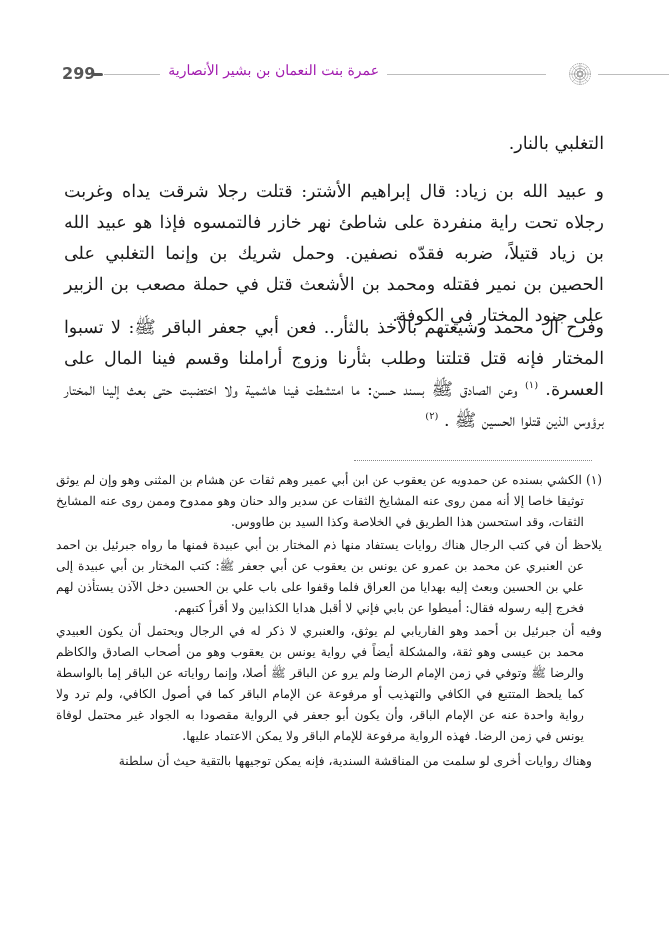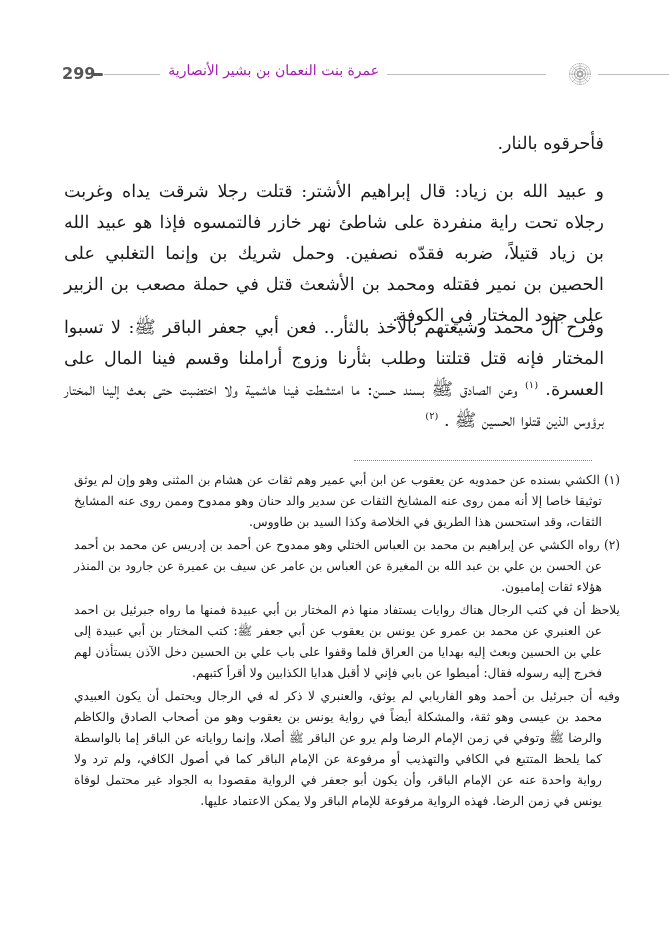--- a/index.html
+++ b/index.html
@@ -86,21 +86,21 @@
     .footnote-sep {
       position: absolute;
       top: 460px;
       left: 354px;
       width: 238px;
       border-top: 1.5px dotted #888888;
     }
     .footnotes {
       position: absolute;
       top: 470px;
-      left: 74px;
+      left: 56px;
       width: 546px;
       direction: rtl;
       font-size: 12.2px;
       line-height: 21px;
       color: #1a1a1a;
     }
     .footnotes p {
       margin: 0;
       text-align: justify;
       text-align-last: right;
@@ -139,36 +139,36 @@
       <line x1="12" y1="1" x2="12" y2="23"></line>
       <line x1="1" y1="12" x2="23" y2="12"></line>
       <line x1="4.2" y1="4.2" x2="19.8" y2="19.8"></line>
       <line x1="19.8" y1="4.2" x2="4.2" y2="19.8"></line>
     </g>
     <circle cx="12" cy="12" r="1.3" fill="#ffffff"></circle>
   </svg>
 </div>
 
 <div class="main-text" style="top:128px;">
-  <p>فأحرقوه بالنار.</p>
+  <p>التغلبي بالنار.</p>
 </div>
 
 <div class="main-text" style="top:176px;">
   <p>و عبيد الله بن زياد: قال إبراهيم الأشتر: قتلت رجلا شرقت يداه وغربت رجلاه تحت راية منفردة على شاطئ نهر خازر فالتمسوه فإذا هو عبيد الله بن زياد قتيلاً، ضربه فقدّه نصفين. وحمل شريك بن وإنما التغلبي على الحصين بن نمير فقتله ومحمد بن الأشعث قتل في حملة مصعب بن الزبير على جنود المختار في الكوفة.</p>
 </div>
 
 <div class="main-text" style="top:312px;">
   <p>
     <span>وفرح آل محمد وشيعتهم بالأخذ بالثأر.. فعن أبي جعفر الباقر ﷺ: لا تسبوا المختار فإنه قتل قتلتنا وطلب بثأرنا وزوج أراملنا وقسم فينا المال على العسرة.</span>
     <span class="sup">(١)</span>
     <span>وعن الصادق ﷺ بسند حسن: ما امتشطت فينا هاشمية ولا اختضبت حتى بعث إلينا المختار برؤوس الذين قتلوا الحسين ﷺ .</span>
     <span class="sup">(٢)</span>
   </p>
 </div>
 
 <div class="footnote-sep"></div>
 
 <div class="footnotes">
   <p class="fn-item">(١) الكشي بسنده عن حمدويه عن يعقوب عن ابن أبي عمير وهم ثقات عن هشام بن المثنى وهو وإن لم يوثق توثيقا خاصا إلا أنه ممن روى عنه المشايخ الثقات عن سدير والد حنان وهو ممدوح وممن روى عنه المشايخ الثقات، وقد استحسن هذا الطريق في الخلاصة وكذا السيد بن طاووس.</p>
-  <p class="fn-item" style="margin-top:2px;">(٢) رواه الكشي عن إبراهيم بن محمد بن العباس الختلي وهو ممدوح عن أحمد بن إدريس عن محمد بن أحمد عن الحسن بن علي بن عبد الله بن المغيرة عن العباس بن عامر عن سيف بن عميرة عن جارود بن المنذر هؤلاء ثقات إماميون.</p>
   <p class="fn-cont">يلاحظ أن في كتب الرجال هناك روايات يستفاد منها ذم المختار بن أبي عبيدة فمنها ما رواه جبرئيل بن احمد عن العنبري عن محمد بن عمرو عن يونس بن يعقوب عن أبي جعفر ﷺ: كتب المختار بن أبي عبيدة إلى علي بن الحسين وبعث إليه بهدايا من العراق فلما وقفوا على باب علي بن الحسين دخل الآذن يستأذن لهم فخرج إليه رسوله فقال: أميطوا عن بابي فإني لا أقبل هدايا الكذابين ولا أقرأ كتبهم.</p>
   <p class="fn-cont">وفيه أن جبرئيل بن أحمد وهو الفاريابي لم يوثق، والعنبري لا ذكر له في الرجال ويحتمل أن يكون العبيدي محمد بن عيسى وهو ثقة، والمشكلة أيضاً في رواية يونس بن يعقوب وهو من أصحاب الصادق والكاظم والرضا ﷺ وتوفي في زمن الإمام الرضا ولم يرو عن الباقر ﷺ أصلا، وإنما رواياته عن الباقر إما بالواسطة كما يلحظ المتتبع في الكافي والتهذيب أو مرفوعة عن الإمام الباقر كما في أصول الكافي، ولم ترد ولا رواية واحدة عنه عن الإمام الباقر، وأن يكون أبو جعفر في الرواية مقصودا به الجواد غير محتمل لوفاة يونس في زمن الرضا. فهذه الرواية مرفوعة للإمام الباقر ولا يمكن الاعتماد عليها.</p>
+  <p class="fn-final">وهناك روايات أخرى لو سلمت من المناقشة السندية، فإنه يمكن توجيهها بالتقية حيث أن سلطنة</p>
 </div>
 
 </body></html>

